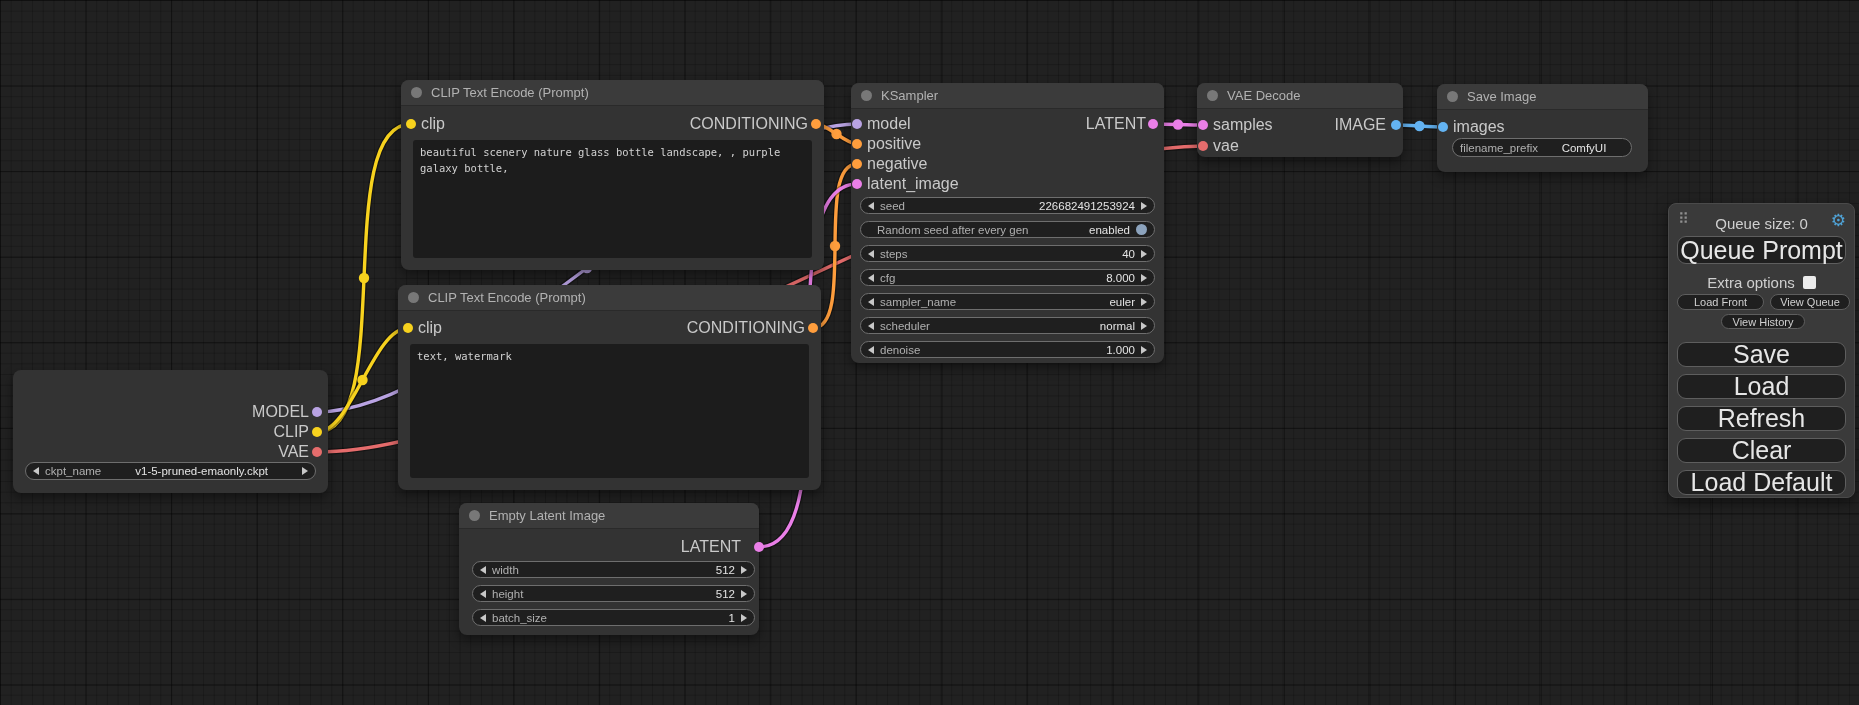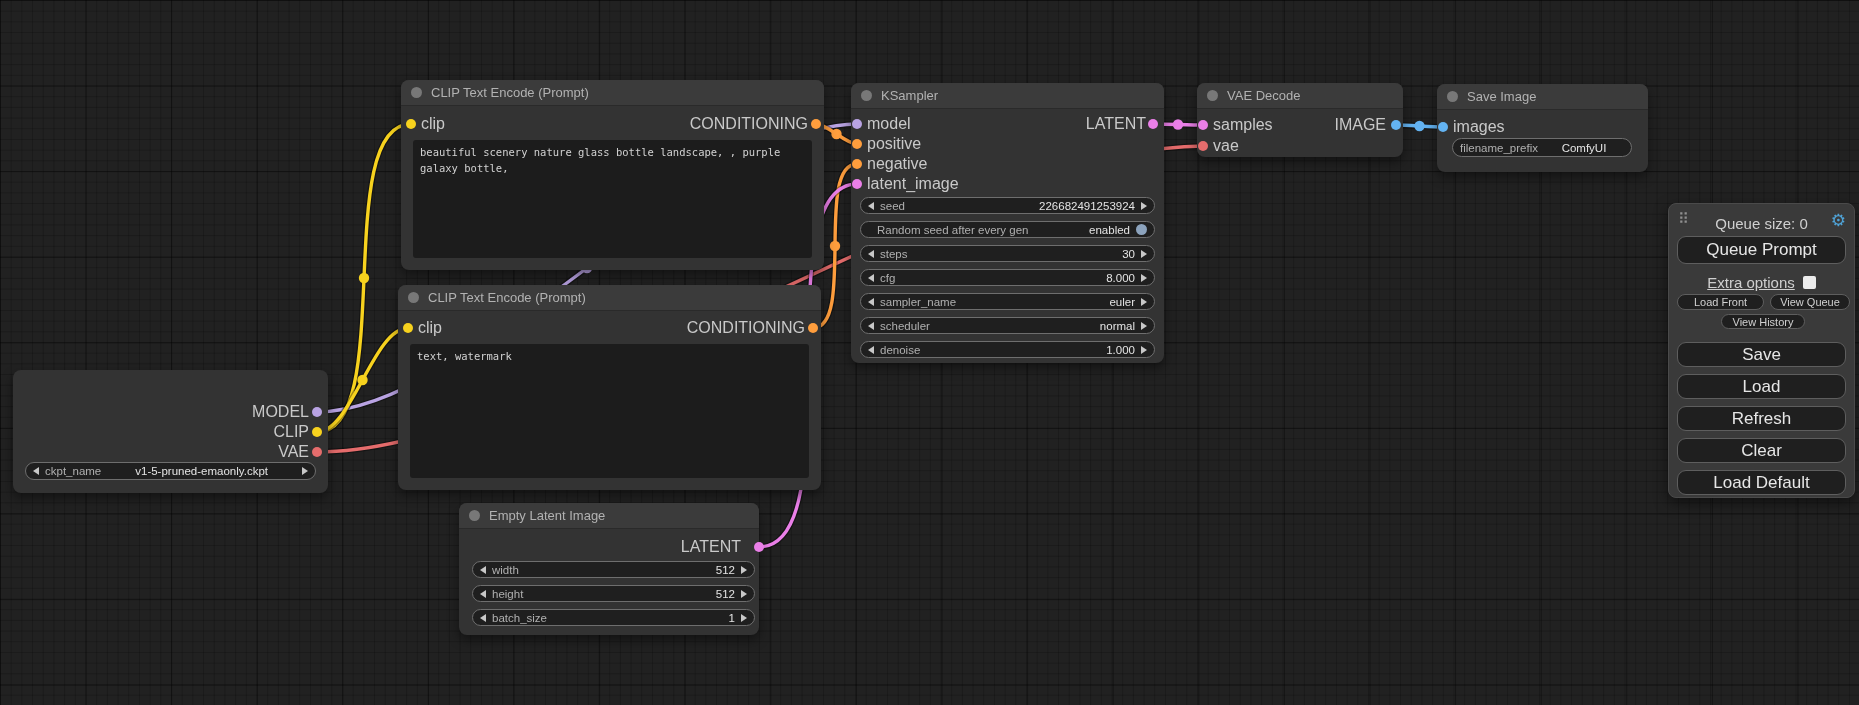--- a/index.html
+++ b/index.html
@@ -35,28 +35,28 @@
   .arrr{width:0;height:0;border-top:4px solid transparent;border-bottom:4px solid transparent;
     border-left:6px solid #c8c8c8;flex:0 0 auto;}
   .wtoggle{width:11px;height:11px;border-radius:50%;background:#8ca3bd;flex:0 0 auto;}
   
   #queue-panel{position:absolute;left:1668px;top:203px;width:187px;height:295px;
     background:#3a3a3a;border:1px solid #4a4a4a;border-radius:8px;z-index:3;
     box-shadow:0 5px 14px rgba(0,0,0,0.5);box-sizing:border-box;}
   .qbtn{position:absolute;background:#1f1f1f;border:1px solid #5e5e5e;border-radius:9px;
     color:#e6e6e6;display:flex;align-items:center;justify-content:center;
     box-sizing:border-box;cursor:pointer;}
-  .qbig{left:8px;width:169px;height:25px;font-size:17px;}
+  .qbig{left:8px;width:169px;height:25px;font-size:25px;}
   .qpill{height:16px;font-size:11px;border-radius:10px;color:#d0d0d0;}
   #queue-size{position:absolute;left:0;top:11px;width:100%;text-align:center;
     color:#cfcfcf;font-size:15px;}
   #drag-handle{position:absolute;left:9px;top:6px;color:#8f8f8f;font-size:15px;}
   #gear{position:absolute;right:8px;top:6px;color:#4fa3d7;font-size:17px;cursor:pointer;}
   #extra-options-row{position:absolute;left:0;top:70px;width:100%;display:flex;
-    align-items:center;justify-content:center;gap:8px;color:#cfcfcf;font-size:15px;text-decoration:underline;}
+    align-items:center;justify-content:center;gap:8px;color:#cfcfcf;font-size:15px;}
   #extra-checkbox{width:13px;height:13px;background:#ececec;border-radius:2px;}
 </style>
 </head>
 <body>
 
 <div id="canvas">
 
   <svg id="wire-layer" width="1859" height="705">
       <path d="M 317 412 C 470 412, 704 124, 857 124" fill="none" stroke="rgba(0,0,0,0.35)" stroke-width="6"></path>
       <path d="M 317 412 C 470 412, 704 124, 857 124" fill="none" stroke="#b9a3e3" stroke-width="3.4" stroke-linecap="round"></path>
@@ -149,21 +149,21 @@
       <span class="arrr"></span>
     </div>
     <div class="widget" style="left:9px;top:138px;width:295px;padding-left:16px">
       <span class="wlabel">Random seed after every gen</span>
       <span class="wvalue">enabled</span>
       <span class="wtoggle"></span>
     </div>
     <div class="widget" style="left:9px;top:162px;width:295px">
       <span class="arrl"></span>
       <span class="wlabel">steps</span>
-      <span class="wvalue">30</span>
+      <span class="wvalue">40</span>
       <span class="arrr"></span>
     </div>
     <div class="widget" style="left:9px;top:186px;width:295px">
       <span class="arrl"></span>
       <span class="wlabel">cfg</span>
       <span class="wvalue">8.000</span>
       <span class="arrr"></span>
     </div>
     <div class="widget" style="left:9px;top:210px;width:295px">
       <span class="arrl"></span>

